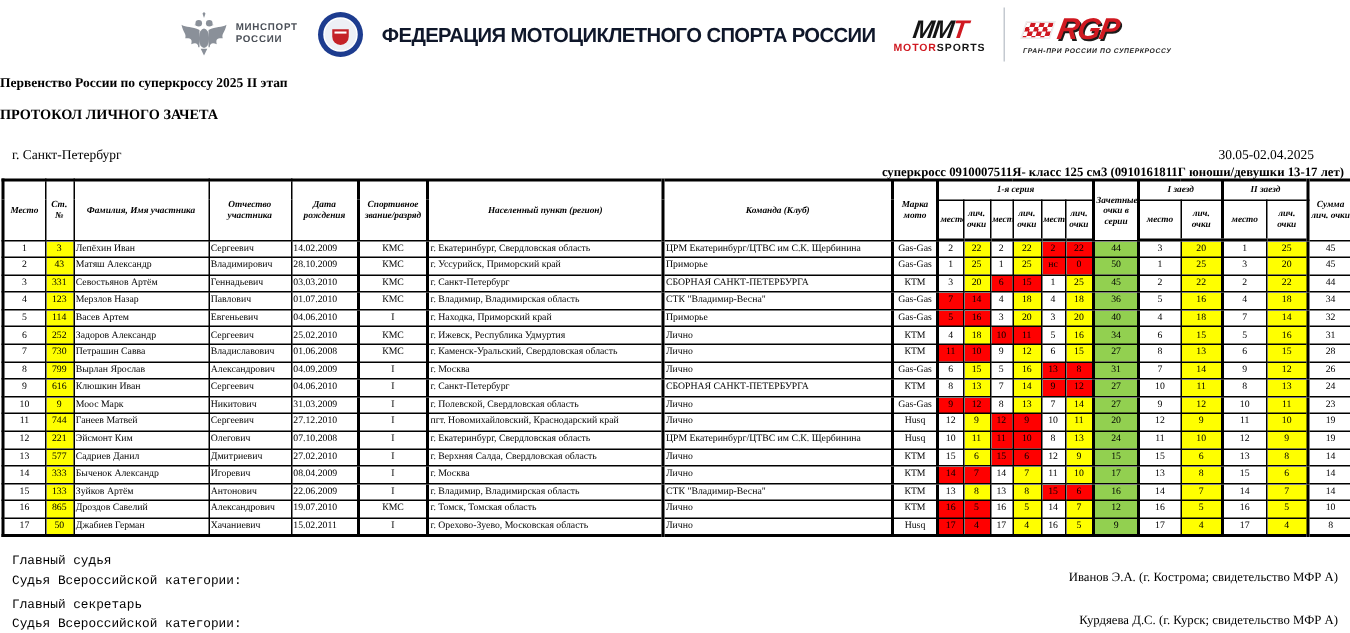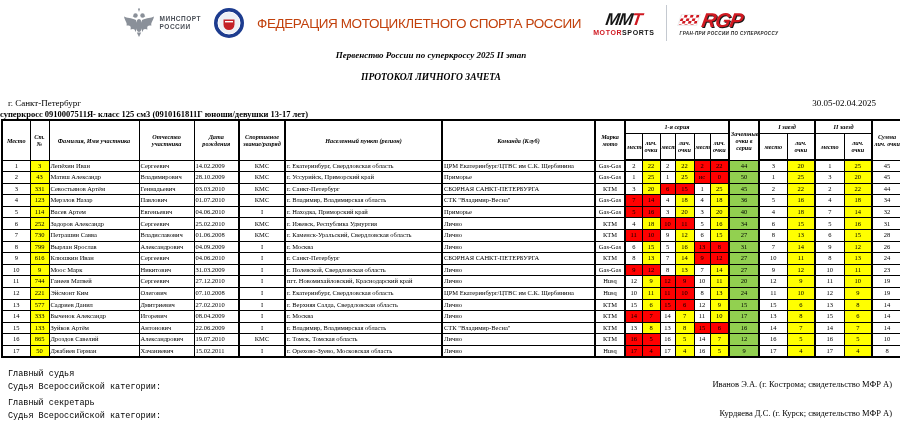--- a/index.html
+++ b/index.html
@@ -7,48 +7,48 @@
   html,body { margin:0; padding:0; }
   body { width:900px; height:422px; background:#fff; color:#000;
          font-family:"Liberation Serif", serif; position:relative; overflow:hidden; }
 
   
   .logo-row { position:absolute; top:5px; left:0; width:100%;
               display:flex; justify-content:center; align-items:center; gap:12px; }
   .minsport { display:flex; align-items:center; gap:4px; }
   .minsport-text { font-family:"Liberation Sans", sans-serif; font-size:6.5px; font-weight:bold;
                    color:#4a4f57; line-height:1.2; letter-spacing:.5px; }
-  .fed-title { font-family:"Liberation Sans", sans-serif; font-size:13.5px; font-weight:normal;
-               letter-spacing:-.4px; color:#c2410c; white-space:nowrap; }
+  .fed-title { font-family:"Liberation Sans", sans-serif; font-size:13.5px; font-weight:bold;
+               letter-spacing:-.4px; color:#0f172a; white-space:nowrap; }
   .mmt { text-align:center; line-height:1; }
   .mmt-top { font-family:"Liberation Sans", sans-serif; font-style:italic; font-weight:900;
              font-size:17px; letter-spacing:-1px; color:#151515; transform:skewX(-8deg); }
   .mmt-top .red-t { color:var(--brand-red); }
   .mmt-bottom { font-family:"Liberation Sans", sans-serif; font-weight:bold; font-size:7px;
                 letter-spacing:.6px; color:#151515; margin-top:1px; }
   .mmt-bottom .motor { color:var(--brand-red); }
   .logo-divider { width:1px; height:36px; background:#c4c9d0; }
   .rgp { line-height:1; }
   .rgp-top { display:flex; align-items:center; gap:3px; }
   .checker { width:20px; height:12px; transform:skewX(-18deg);
              background:repeating-conic-gradient(var(--brand-red) 0% 25%, #fff 0% 50%);
              background-size:6px 6px; border:.5px solid #eee; }
   .rgp-text { font-family:"Liberation Sans", sans-serif; font-style:italic; font-weight:900;
               font-size:20px; letter-spacing:-1px; color:var(--brand-red);
               text-shadow:1.2px 1.2px 0 #1a1a1a; transform:skewX(-10deg); }
   .rgp-caption { font-family:"Liberation Sans", sans-serif; font-size:4.5px; font-weight:bold;
                  font-style:italic; color:#222; letter-spacing:.4px; margin-top:2px; text-align:center; }
 
   
-  .titles { position:absolute; top:50px; left:0; width:862px; text-align:center;
-            font-weight:bold; font-size:9px; line-height:1.3;font-style:italic; }
+  .titles { position:absolute; top:50px; left:0; width:862px; 
+            font-weight:bold; font-size:9px; line-height:1.3; }
   .titles .protocol { margin-top:9px; font-size:9.5px; }
   .location { position:absolute; left:8px; top:98px; font-size:9px; }
   .dates { position:absolute; right:24px; top:98px; font-size:9px; }
-  .class-line { position:absolute; top:109px; left:0; width:896px; text-align:left;
+  .class-line { position:absolute; top:109px; left:0; width:896px; text-align:right;
                 font-size:8.5px; font-weight:bold; }
 
   
   table { position:absolute; top:119px; left:1px; width:898px;
           border-collapse:collapse; table-layout:fixed; border:2px solid #000; }
   th, td { border:1px solid #000; padding:0 1px; overflow:hidden; }
   thead th { font-style:italic; font-weight:bold; font-size:6.2px; line-height:1.15;
              text-align:center; vertical-align:middle; white-space:normal; }
   thead tr.group-row th { height:13px; }
   thead tr.sub-row th { height:27px; }

